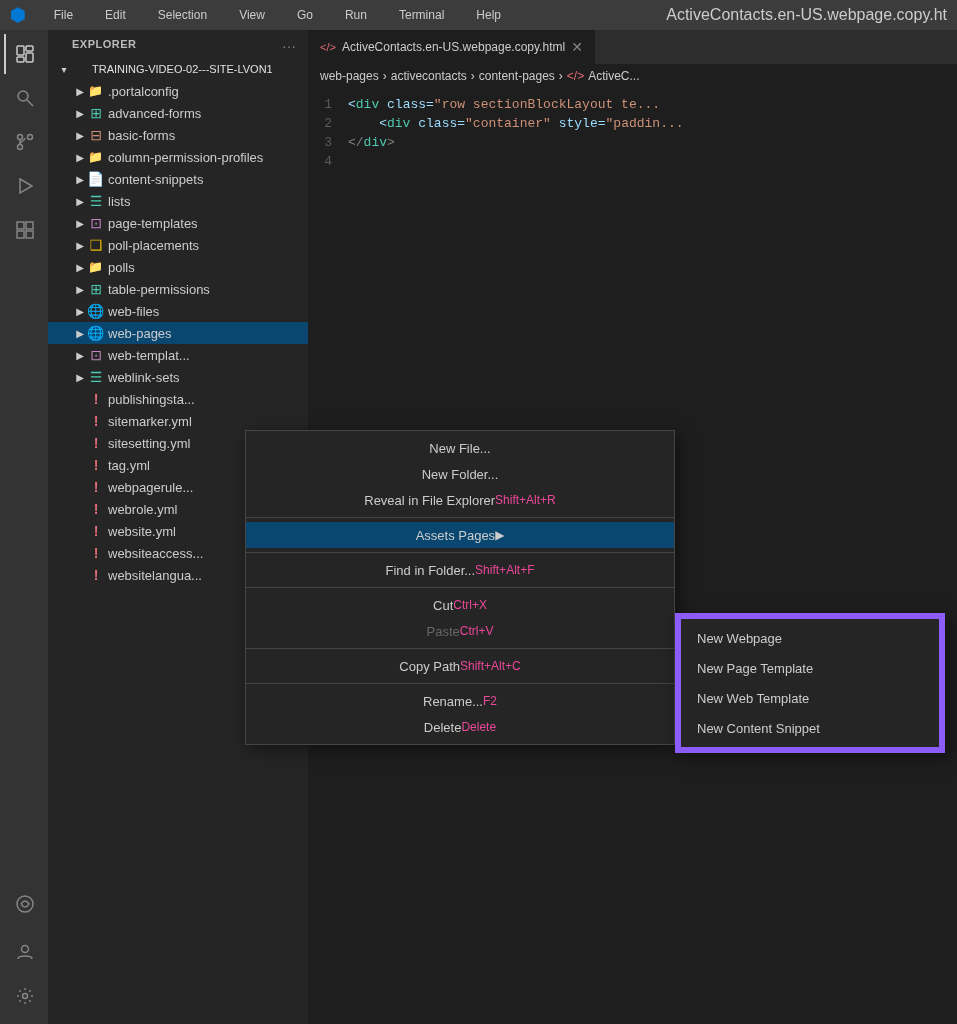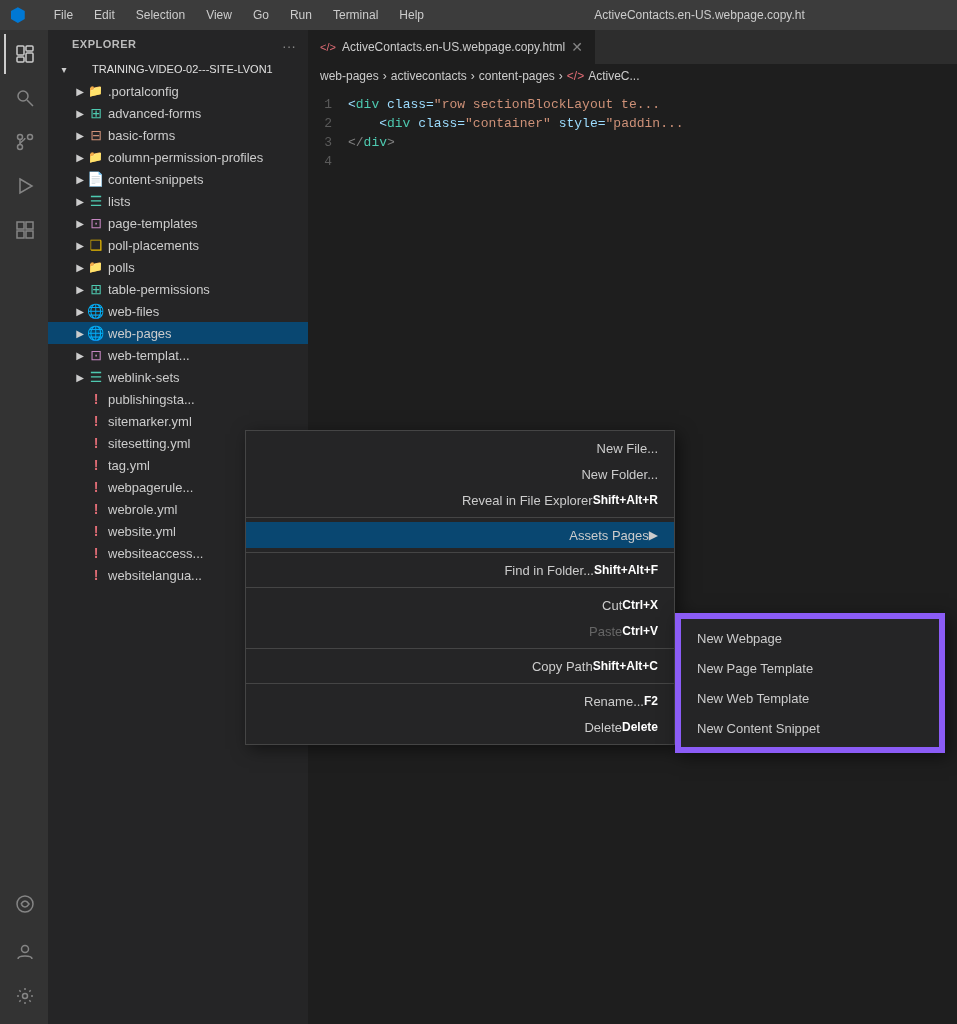--- a/index.html
+++ b/index.html
@@ -25,32 +25,32 @@
       gap: 20px;
       flex-shrink: 0;
     }
     .title-bar-logo {
       color: #0078d4;
       font-size: 16px;
       font-weight: bold;
     }
     .title-bar-menu {
       display: flex;
-      gap: 5px;
+      gap: 16px;
     }
     .title-bar-menu span {
       padding: 2px 8px;
       cursor: pointer;
       color: #cccccc;
       font-size: 12px;
     }
     .title-bar-title {
       flex: 1;
-      text-align: center;
-      font-size: 12px;
+      text-align: right;
+      font-size: 16px;
       color: #cccccc;
     }
 
     
     .main-layout {
       display: flex;
       flex: 1;
       overflow: hidden;
     }
 
@@ -255,27 +255,27 @@
       z-index: 200;
       padding: 4px 0;
       pointer-events: all;
     }
     .menu-item {
       height: 26px;
       display: flex;
       align-items: center;
       padding: 0 16px;
       cursor: pointer;
-      justify-content: flex-end;
+      justify-content: center;
       color: #cccccc;
       font-size: 13px;
     }
     .menu-item.highlighted { background: #094771; }
     .menu-item.disabled { color: #666; cursor: default; }
-    .menu-shortcut { color: #ffffff; font-size: 12px; font-weight: bold; }
+    .menu-shortcut { color: #ec4899; font-size: 12px; }
     .menu-arrow { color: #cccccc; font-size: 12px; }
     .menu-separator {
       height: 1px;
       background: #454545;
       margin: 4px 0;
     }
 
     
     .submenu {
       position: absolute;

